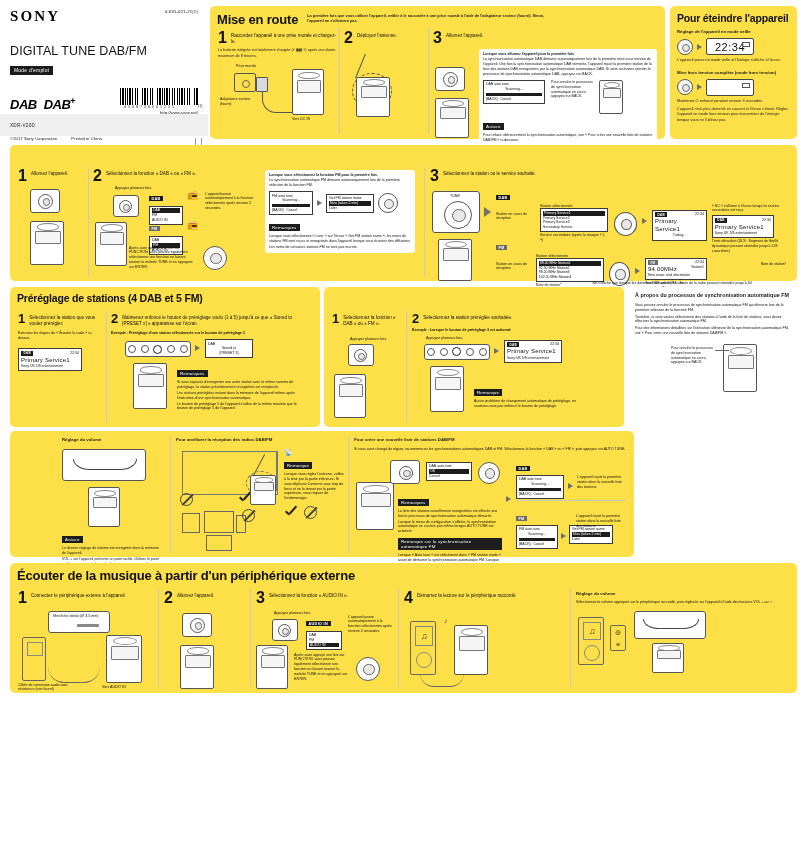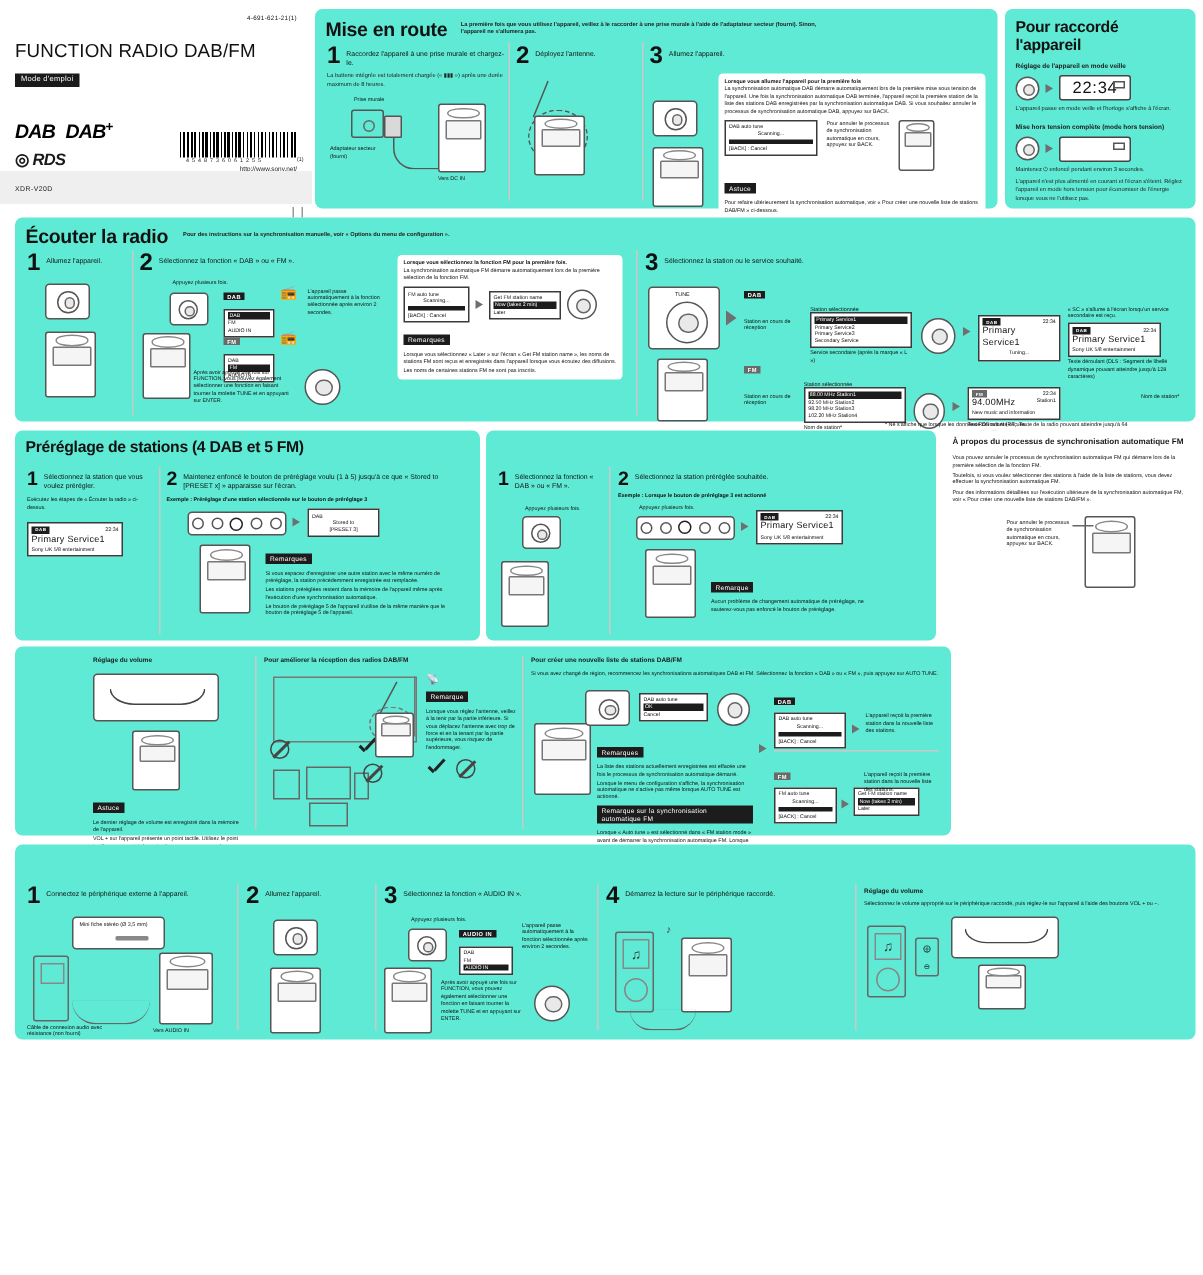--- a/index.html
+++ b/index.html
@@ -62,21 +62,21 @@
     position: absolute; left: 0; bottom: 9px; width: 208px; height: 22px;
     background: #efefef; display: flex; align-items: center; padding-left: 10px;
   }
   .model-strip span { font-size: 4.6px; color: #222; letter-spacing: .3px; }
   .fold-ticks { position: absolute; right: 6px; bottom: 0; display:flex; gap:5px; }
   .fold-ticks i { display:block; width:1px; height:7px; background:#999; }
 
   
   .panel {
     position: absolute;
-    background: #5eead4;
+    background: #fde047;
     border-radius: 5px;
   }
   .panel.white { background: #ffffff; }
 
   .sec-title {
     font-size: 13px; font-weight: bold; color: #111; letter-spacing: -.2px;
   }
   .sec-title.sm { font-size: 10.5px; }
   .note-black {
     background: #1c1c1c; color: #fff; font-size: 4.4px;
@@ -176,22 +176,23 @@
     border:1.5px solid #444;border-radius:0 0 60px 60px/0 0 40px 40px;border-top:none;
   }
   .note-glyph{ font-size:9px; color:#333; }
 </style>
 </head>
 <body>
 
 <div class="sheet">
 
   <div class="cover">
+    <div class="sony-logo">SONY</div>
     <div class="doc-code">4-691-621-21(1)</div>
-    <div class="cover-title">FUNCTION RADIO DAB/FM</div>
+    <div class="cover-title">DIGITAL TUNE DAB/FM</div>
     <div class="cover-badge">Mode d'emploi</div>
 
     <div class="logo-row">
       <span class="dab-logo">DAB</span>
       <span class="dab-logo"><span>DAB</span><sup>+</sup></span>
     </div>
     <div class="rds-row">
       <span style="font-weight:bold;font-size:11px;">◎</span>
       <span class="rds-mark">RDS</span>
     </div>
@@ -282,44 +283,40 @@
             <div class="dev" style="width:24px;height:34px;"></div>
           </div>
           <div class="note-black" style="margin-top:3px;">Astuce</div>
           <div class="label-s" style="margin-top:1px;">Pour refaire ultérieurement la synchronisation automatique, voir « Pour créer une nouvelle liste de stations DAB/FM » ci-dessous.</div>
         </div>
       </div>
     </div>
   </div>
 
   <div class="panel" style="left:670px;top:6px;width:127px;height:133px;padding:6px 7px;">
-    <div class="sec-title sm">Pour raccordé l'appareil</div>
+    <div class="sec-title sm">Pour éteindre l'appareil</div>
     <div class="lead b" style="margin-top:5px;">Réglage de l'appareil en mode veille</div>
     <div style="display:flex;align-items:center;gap:4px;margin-top:3px;">
       <div class="knob" style="width:16px;height:16px;"></div>
       <div class="arrow-r sm"></div>
       <div class="clock-disp" style="width:48px;height:17px;">22:34</div>
     </div>
     <div class="tiny" style="margin-top:3px;">L'appareil passe en mode veille et l'horloge s'affiche à l'écran.</div>
 
     <div class="lead b" style="margin-top:6px;">Mise hors tension complète (mode hors tension)</div>
     <div style="display:flex;align-items:center;gap:4px;margin-top:3px;">
       <div class="knob" style="width:16px;height:16px;"></div>
       <div class="arrow-r sm"></div>
       <div class="clock-disp" style="width:48px;height:17px;"></div>
     </div>
     <div class="tiny" style="margin-top:3px;">Maintenez ⏻ enfoncé pendant environ 3 secondes.</div>
     <div class="tiny" style="margin-top:3px;">L'appareil n'est plus alimenté en courant et l'écran s'éteint. Réglez l'appareil en mode hors tension pour économiser de l'énergie lorsque vous ne l'utilisez pas.</div>
   </div>
 
   <div class="panel" style="left:10px;top:145px;width:787px;height:136px;padding:5px 7px;">
-    <div style="display:flex;align-items:flex-start;gap:10px;">
-      <div class="sec-title">Écouter la radio</div>
-      <div class="tiny b" style="padding-top:4px;">Pour des instructions sur la synchronisation manuelle, voir « Options du menu de configuration ».</div>
-    </div>
 
     <div class="vline" style="left:78px;top:22px;height:110px;"></div>
     <div class="vline" style="left:414px;top:22px;height:110px;"></div>
 
     <div style="position:absolute;left:8px;top:24px;width:66px;">
       <div class="step">
         <div class="step-num">1</div>
         <div class="step-txt">Allumez l'appareil.</div>
       </div>
       <div style="position:relative;margin-top:6px;">
@@ -703,20 +700,21 @@
               <div>Later</div>
             </div>
           </div>
         </div>
         <div class="label-s" style="position:absolute;left:222px;top:58px;width:48px;">L'appareil reçoit la première station dans la nouvelle liste des stations.</div>
       </div>
     </div>
   </div>
 
   <div class="panel" style="left:10px;top:563px;width:787px;height:130px;padding:5px 7px;">
+    <div class="sec-title">Écouter de la musique à partir d'un périphérique externe</div>
 
     <div class="vline" style="left:148px;top:26px;height:98px;"></div>
     <div class="vline" style="left:240px;top:26px;height:98px;"></div>
     <div class="vline" style="left:388px;top:26px;height:98px;"></div>
     <div class="vline" style="left:560px;top:26px;height:98px;"></div>
 
     <div style="position:absolute;left:8px;top:28px;width:136px;">
       <div class="step">
         <div class="step-num">1</div>
         <div class="step-txt">Connectez le périphérique externe à l'appareil.</div>

